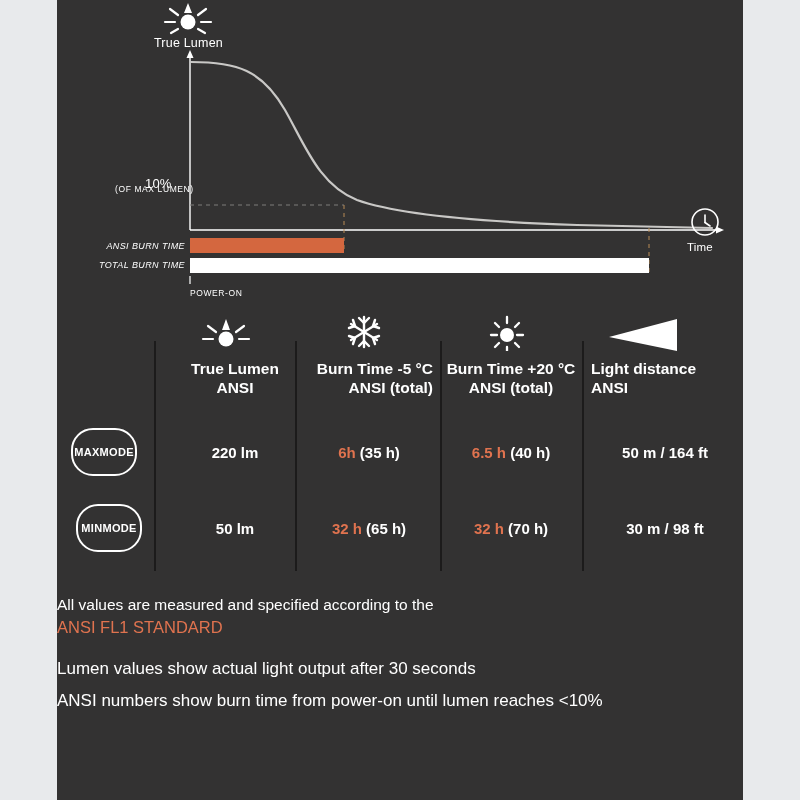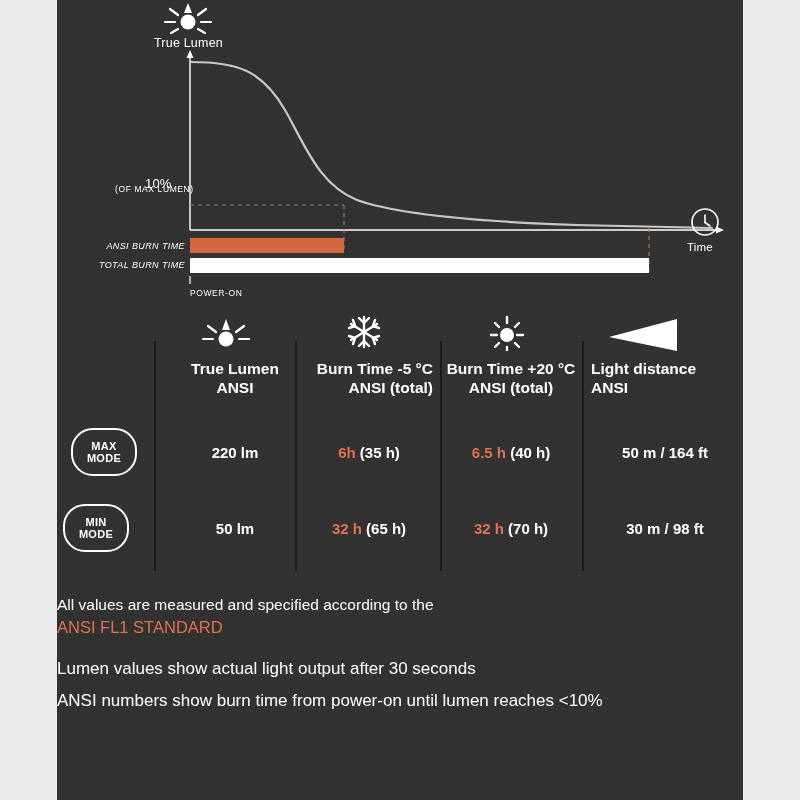--- a/index.html
+++ b/index.html
@@ -96,21 +96,20 @@
   .mode-badge {
     position: absolute;
     width: 62px; height: 44px;
     border: 2px solid #ffffff;
     border-radius: 22px;
     color: #ffffff;
     font-size: 11px;
     font-weight: bold;
     line-height: 12px;
     display: flex;
-    flex-direction: column;
     align-items: center;
     justify-content: center;
     letter-spacing: .3px;
   }
 
   
   .footer {
     position: absolute;
     left: 0; top: 596px;
     width: 686px;
@@ -259,21 +258,21 @@
       <div class="cell" style="left:248px; top:139px; width:128px;">
         <span class="accent">6h</span>
         <span>(35 h)</span>
       </div>
       <div class="cell" style="left:388px; top:139px; width:132px;">
         <span class="accent">6.5 h</span>
         <span>(40 h)</span>
       </div>
       <div class="cell" style="left:534px; top:139px; width:148px;">50 m / 164 ft</div>
 
-      <div class="mode-badge" style="left:6px; top:199px;">
+      <div class="mode-badge" style="left:19px; top:199px;">
         <span>MIN</span>
         <span>MODE</span>
       </div>
       <div class="cell" style="left:128px; top:215px; width:100px;">50 lm</div>
       <div class="cell" style="left:248px; top:215px; width:128px;">
         <span class="accent">32 h</span>
         <span>(65 h)</span>
       </div>
       <div class="cell" style="left:388px; top:215px; width:132px;">
         <span class="accent">32 h</span>

